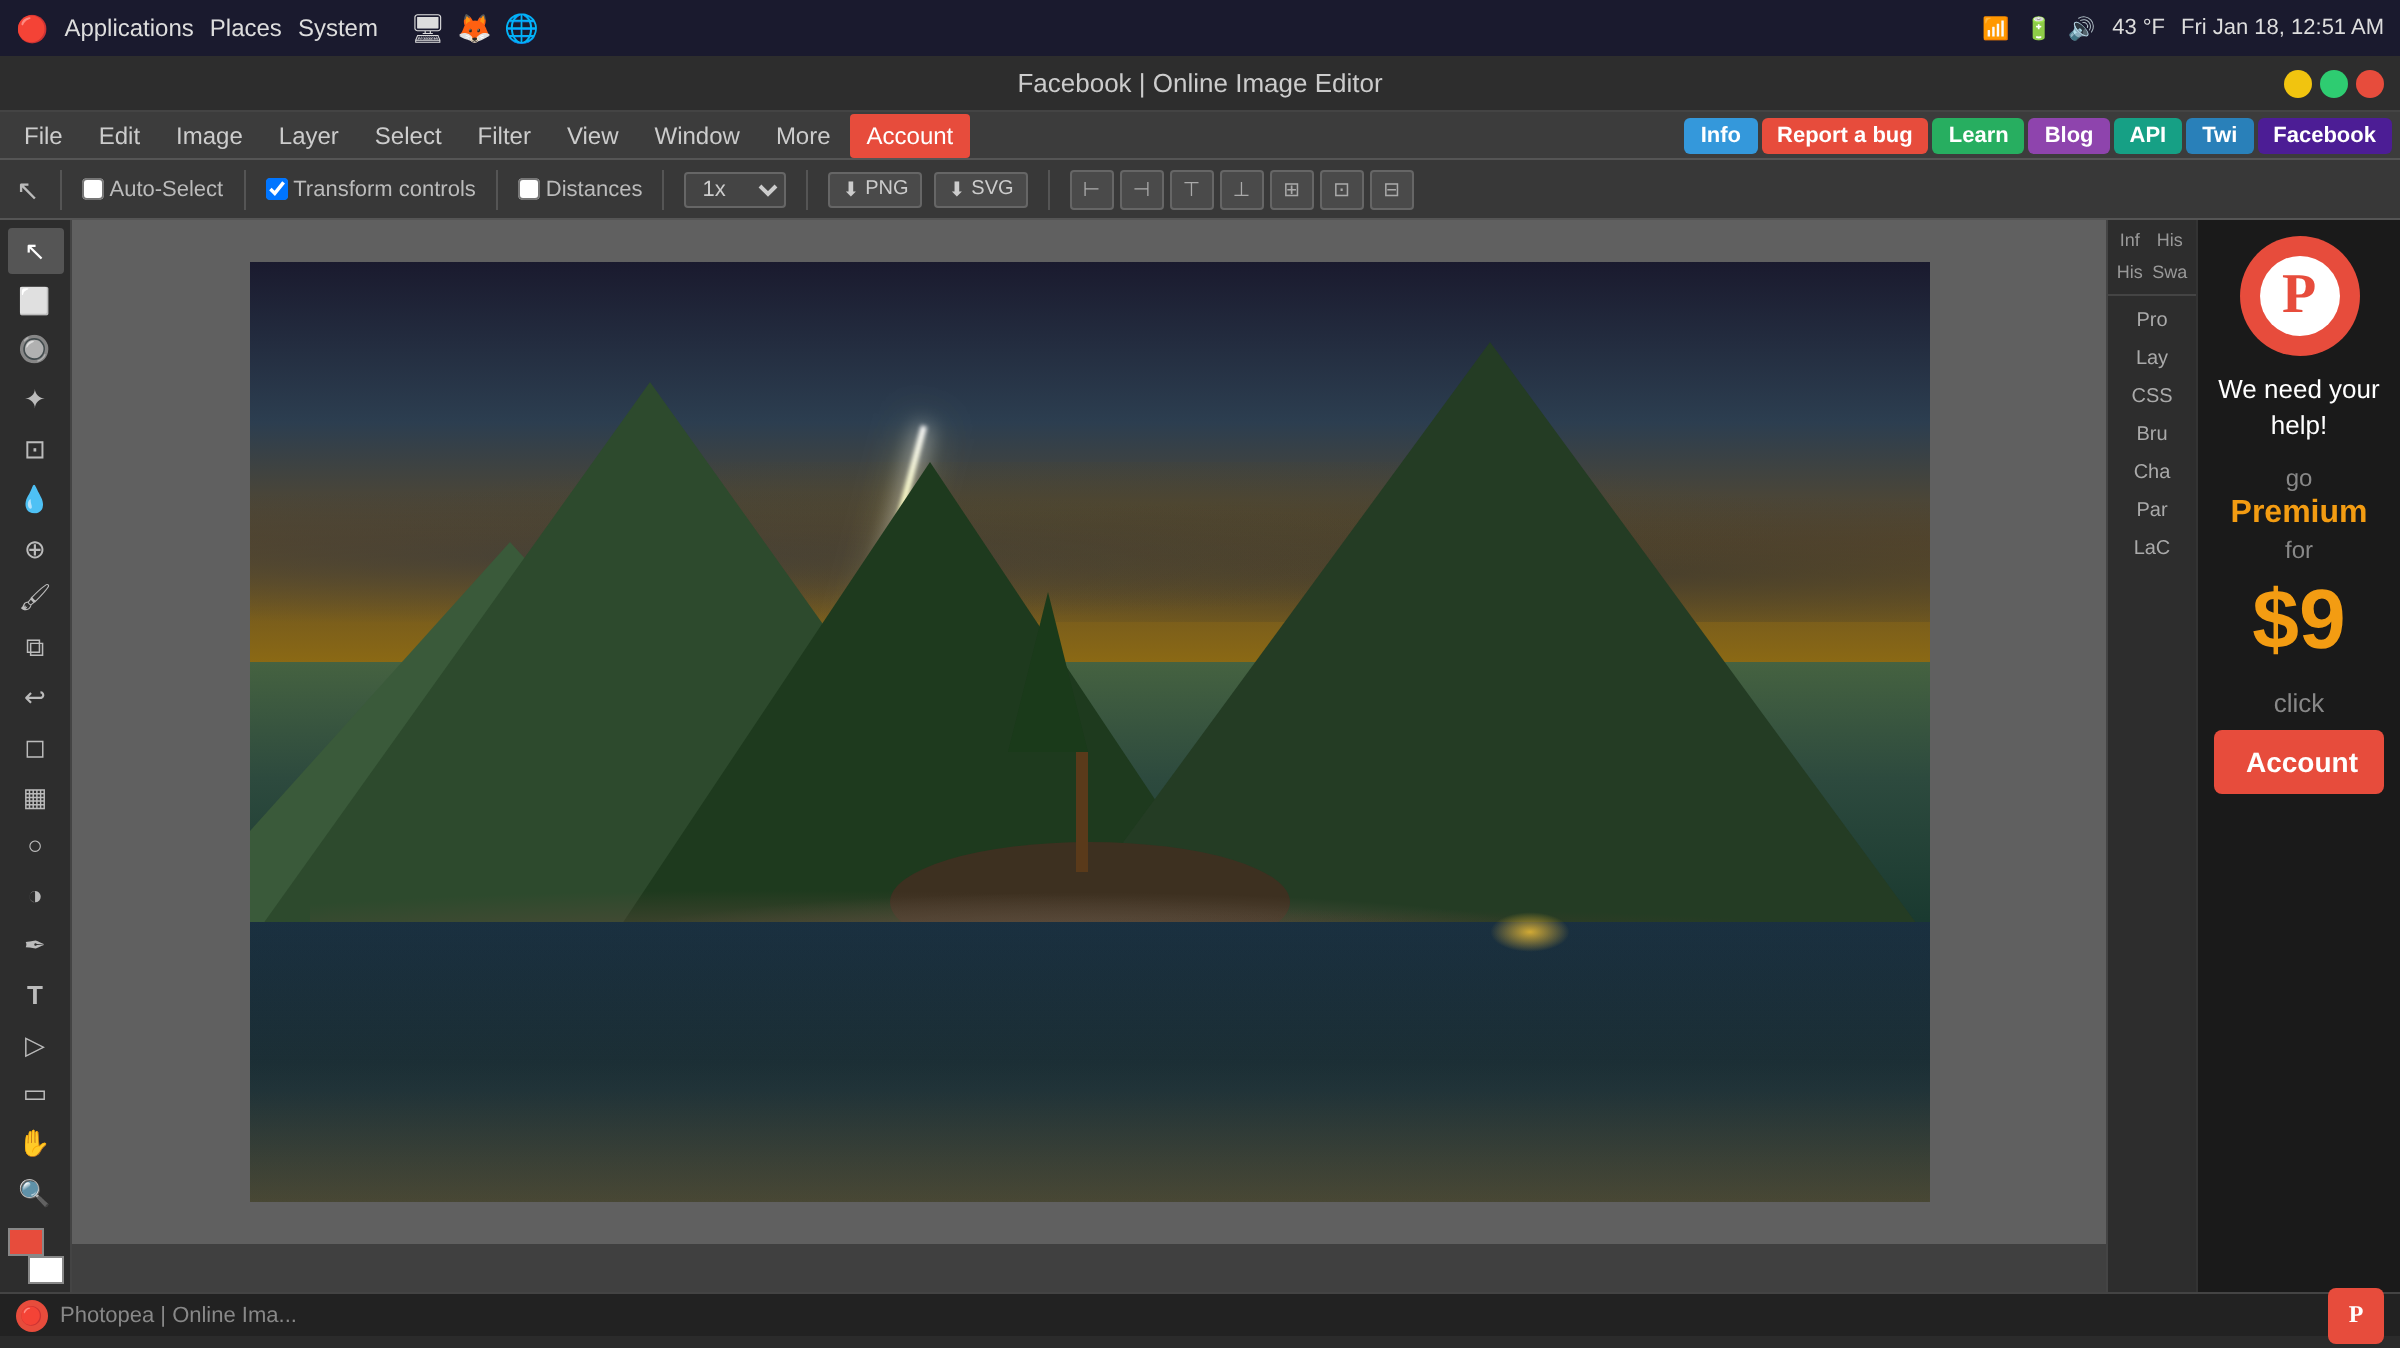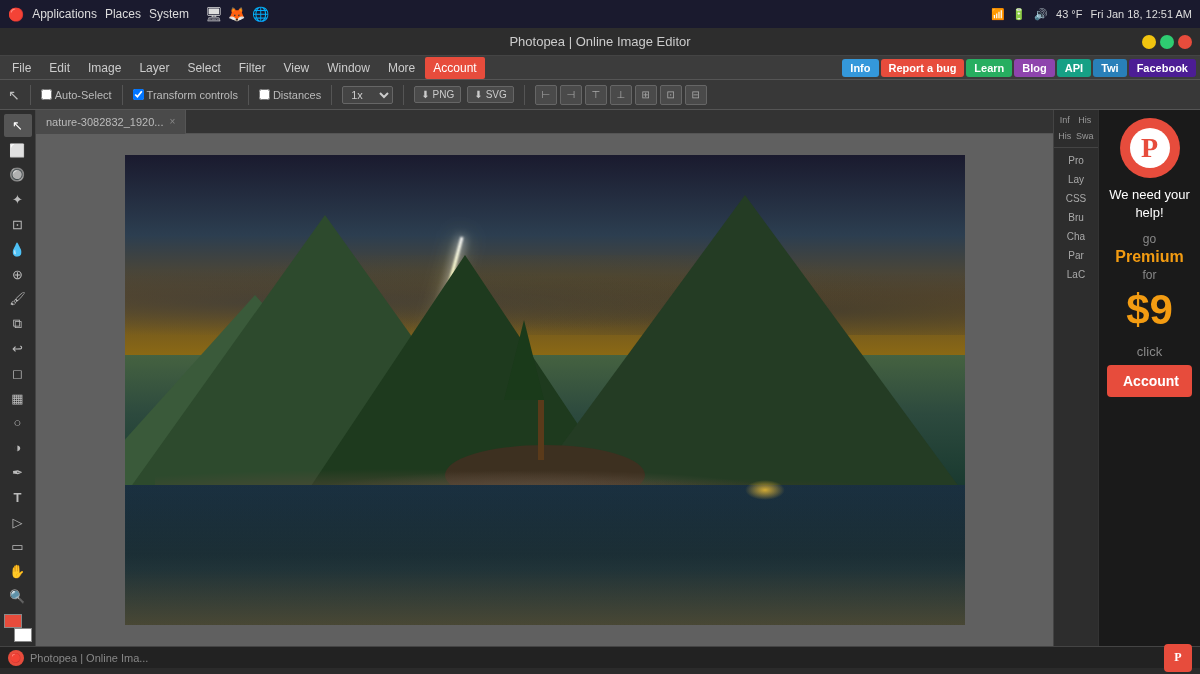--- a/index.html
+++ b/index.html
@@ -477,21 +477,21 @@
   <div class="sys-right">
     <span>📶</span>
     <span>🔋</span>
     <span>🔊</span>
     <span>43 °F</span>
     <span>Fri Jan 18, 12:51 AM</span>
   </div>
 </div>
 
 <div id="title-bar">
-  <span>Photopea | Online Image Editor</span>
+  <span>Facebook | Online Image Editor</span>
   <div class="win-controls">
     <button class="win-btn minimize"></button>
     <button class="win-btn maximize"></button>
     <button class="win-btn close"></button>
   </div>
 </div>
 
 <div id="menu-bar">
   <span class="menu-item">File</span>
   <span class="menu-item">Edit</span>
@@ -581,26 +581,20 @@
     <div class="tool-btn">✋</div>
     <div class="tool-btn">🔍</div>
 
     <div style="position:relative; width:28px; height:32px; margin-top:4px;">
       <div style="position:absolute; bottom:0; right:0; width:18px; height:14px; background:#fff; border:1px solid #888;"></div>
       <div style="position:absolute; top:0; left:0; width:18px; height:14px; background:#e74c3c; border:1px solid #888;"></div>
     </div>
   </div>
 
   <div id="canvas-area">
-    <div id="tab-bar">
-      <div class="tab">
-        <span>nature-3082832_1920...</span>
-        <span class="tab-close">×</span>
-      </div>
-    </div>
     <div id="canvas-viewport">
       <div id="canvas-image">
 
         <div class="sky"></div>
 
         <div class="clouds"></div>
 
         <div class="lightning"></div>
 
         <div class="mountain-far-left"></div>

